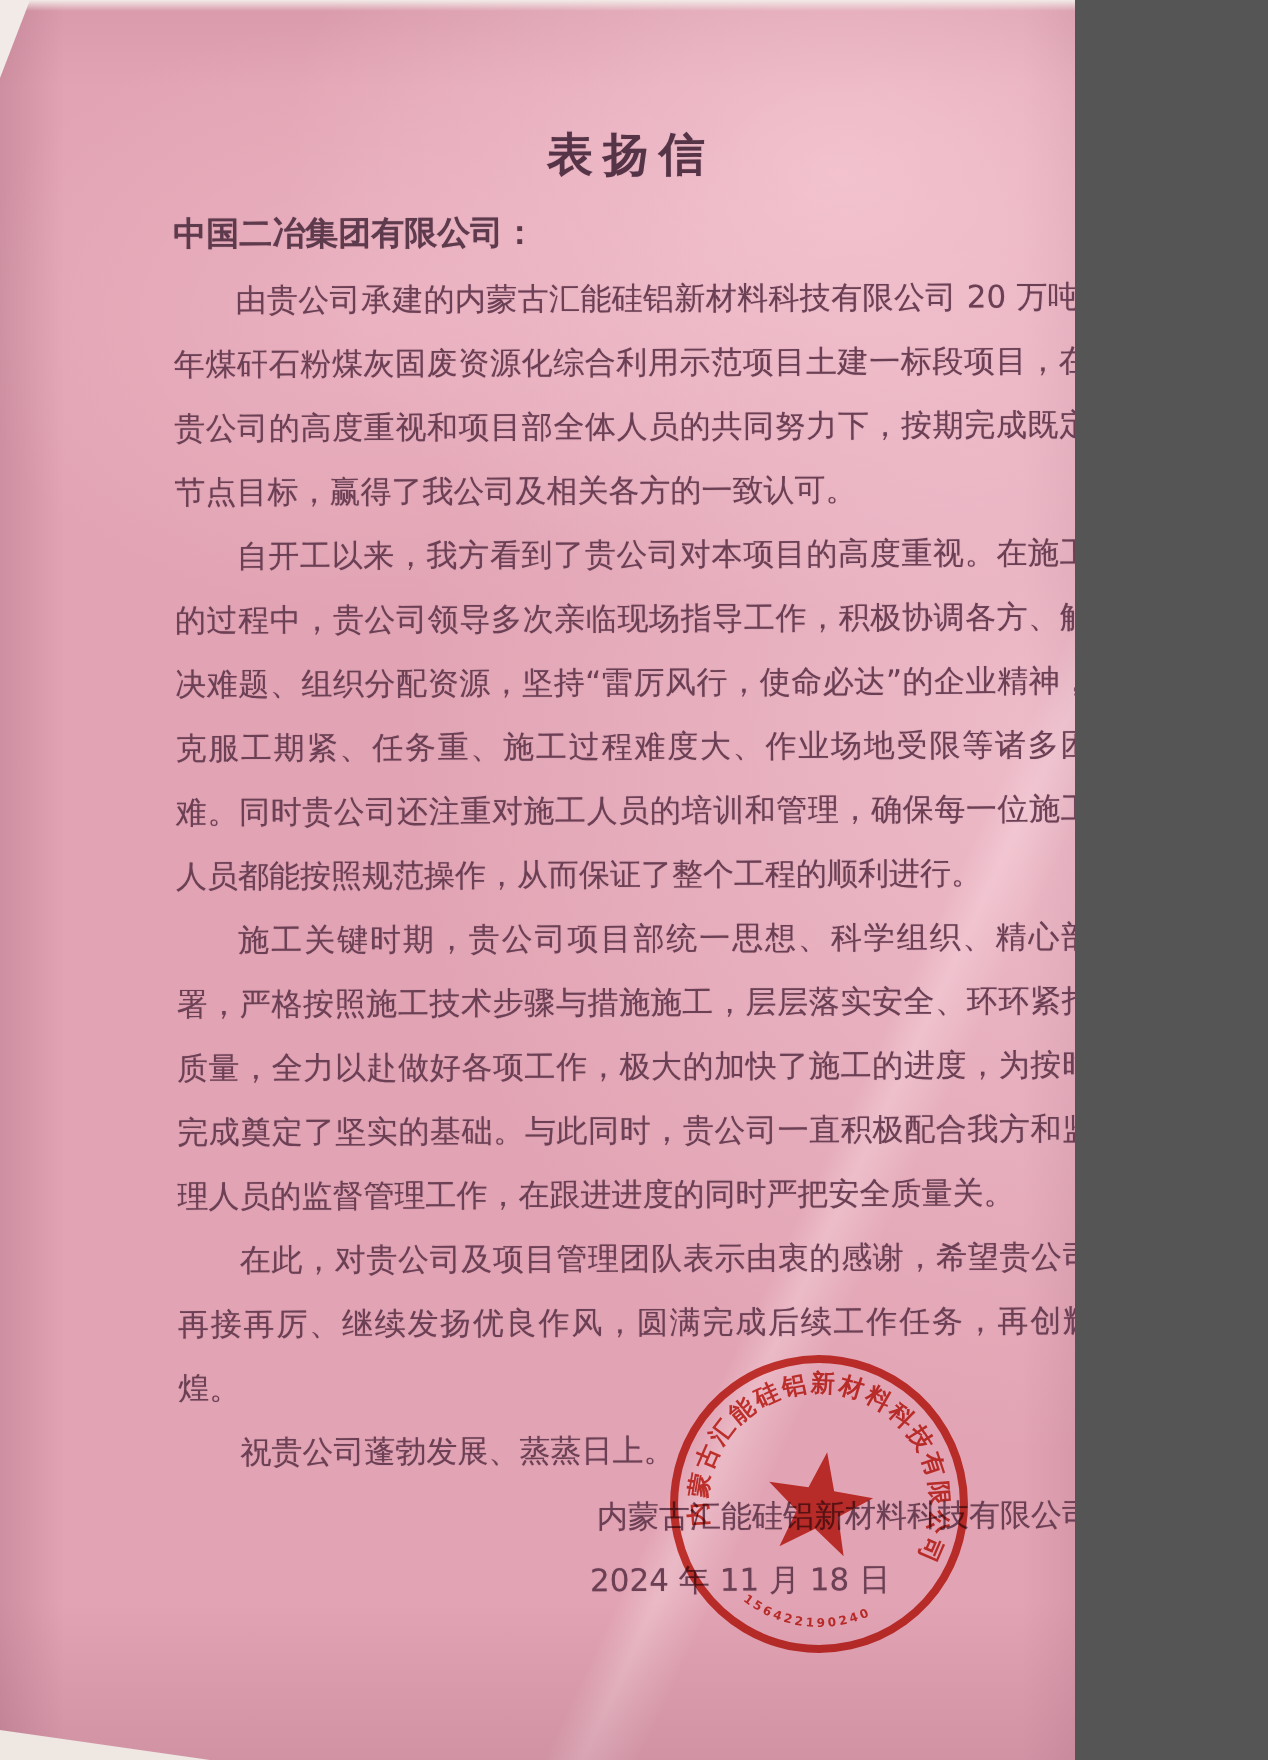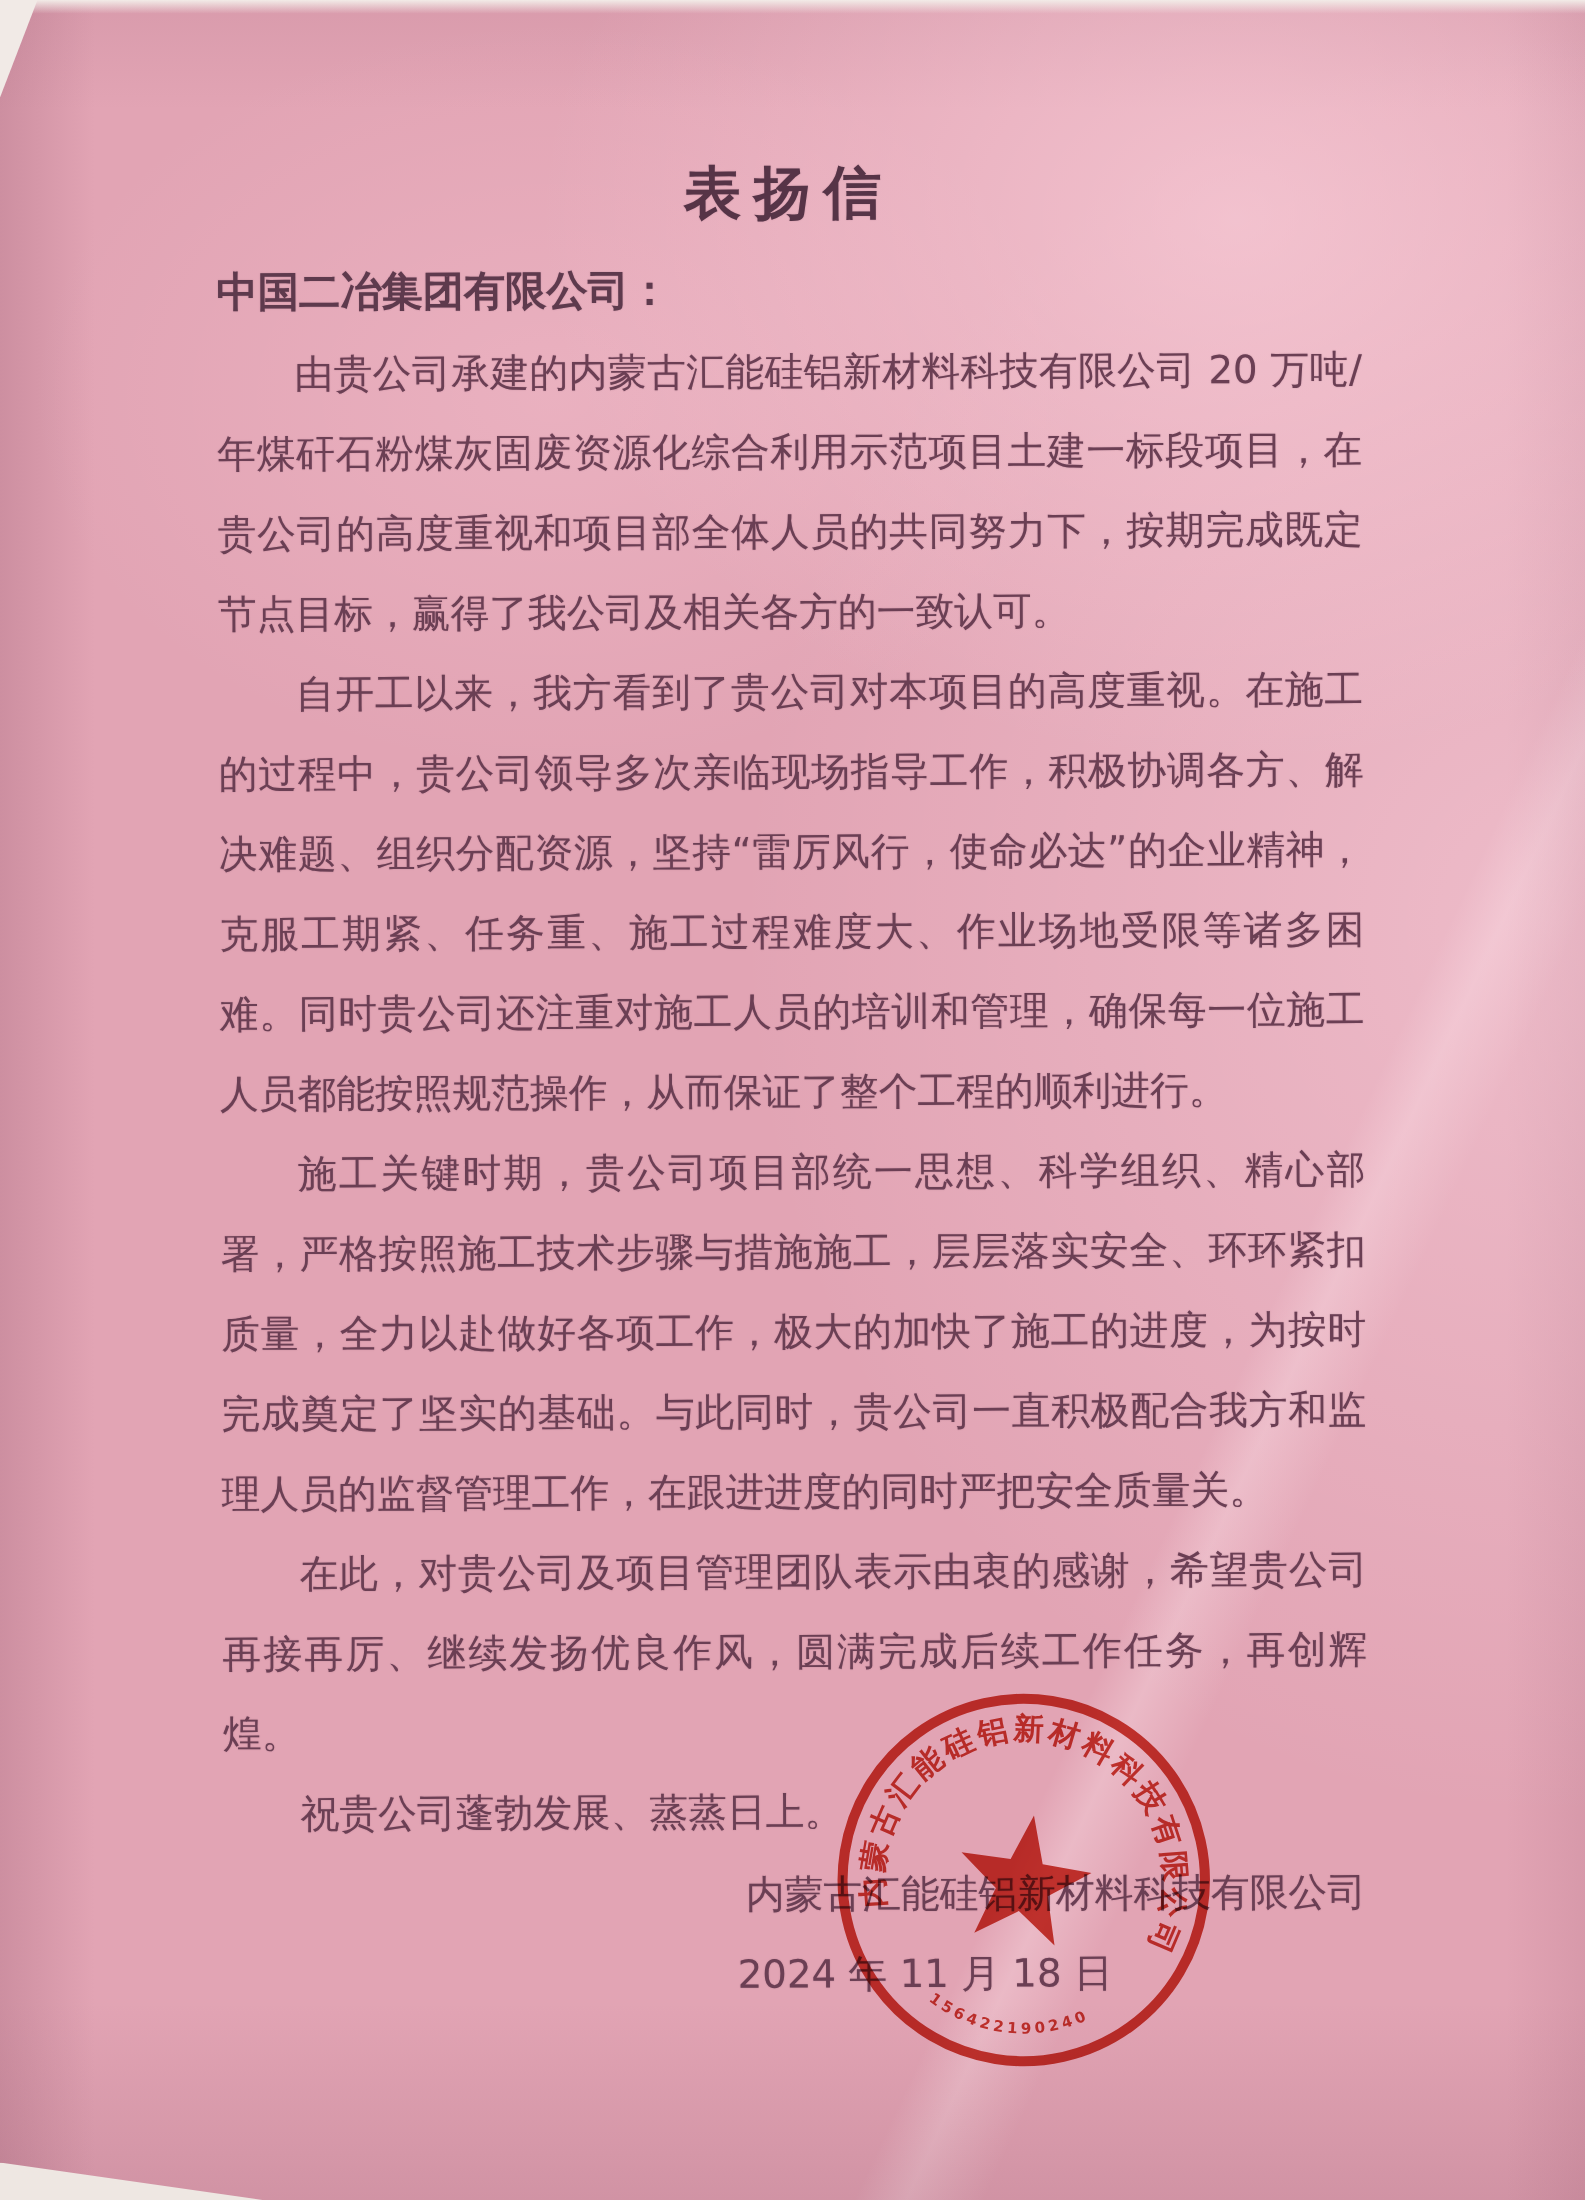--- a/index.html
+++ b/index.html
@@ -1,18 +1,18 @@
 <!DOCTYPE html>
 <html lang="zh"><head>
 <meta charset="utf-8">
 <style>
   html,body{margin:0;padding:0;background:#555;}
   .photo{
     position:relative;
-    width:1268px;height:1760px;
+    width:1075px;height:1760px;
     overflow:hidden;
     background-color:#e2a4b4;
     background-image:
       radial-gradient(ellipse 900px 700px at 78% 10%, rgba(255,216,226,.55), transparent 62%),
       radial-gradient(ellipse 1000px 1100px at 98% 42%, rgba(255,222,232,.40), transparent 65%),
       radial-gradient(ellipse 700px 500px at 35% 18%, rgba(255,210,222,.28), transparent 60%),
       linear-gradient(90deg, rgba(120,58,82,.20) 0, rgba(120,58,82,0) 6%),
       linear-gradient(270deg, rgba(120,58,82,.10) 0, rgba(120,58,82,0) 5%),
       linear-gradient(0deg, rgba(120,58,82,.16) 0, rgba(120,58,82,0) 9%),
       linear-gradient(180deg, rgba(150,90,112,.12) 0, rgba(150,90,112,0) 5%),

